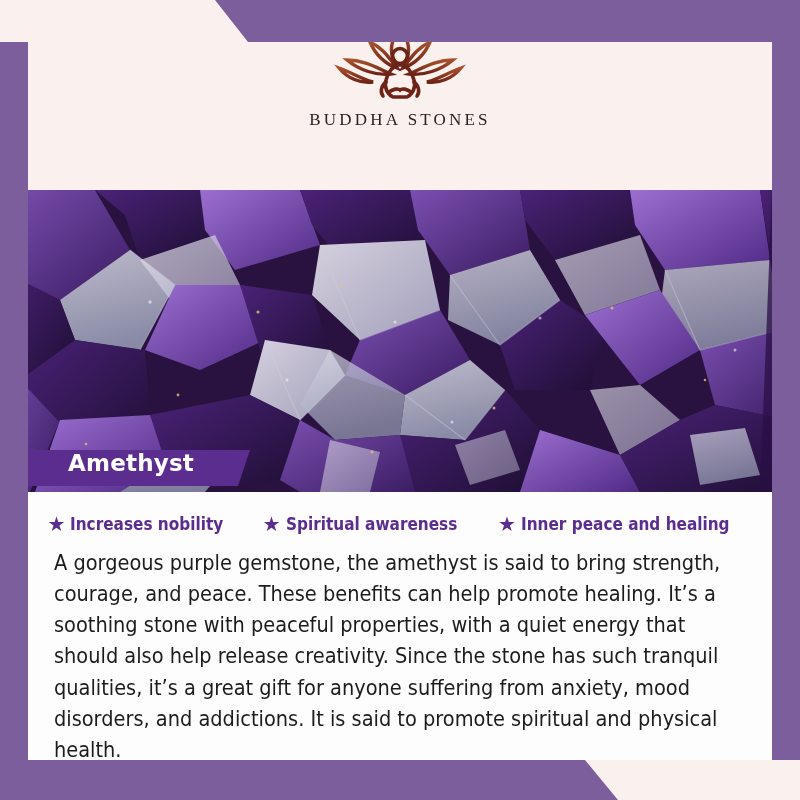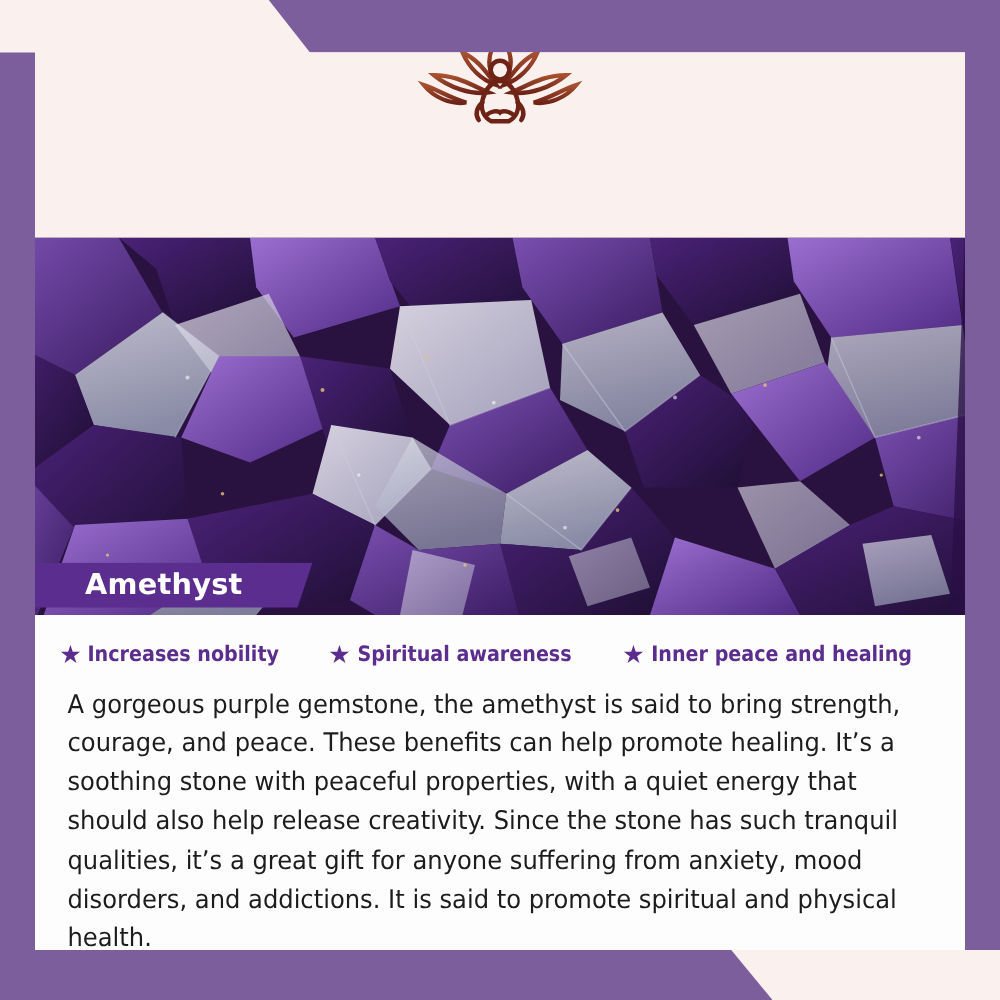--- a/index.html
+++ b/index.html
@@ -122,21 +122,21 @@
 
   
   .stone-banner {
     position: absolute;
     top: 450px; left: 28px;
     height: 36px;
     min-width: 222px;
     background: #5b2d8e;
     z-index: 4;
     display: flex;
-    align-items: center;
+    align-items: flex-start;
     clip-path: polygon(0 0, 222px 0, 208px 42px, 0 42px);
     padding-left: 40px;
   }
   .stone-banner-label {
     font-family: "DejaVu Sans", sans-serif;
     font-weight: bold;
     font-size: 23px;
     color: #ffffff;
     letter-spacing: 0.2px;
     white-space: nowrap;
@@ -225,20 +225,21 @@
         </g>
 
         <g fill="none" stroke="#6e2317" stroke-width="3.6" stroke-linecap="round">
           <circle cx="75" cy="36" r="7.5"></circle>
           <path d="M75 44 C68 46 63 52 61 60 C59 67 62 74 68 77 L82 77 C88 74 91 67 89 60 C87 52 82 46 75 44 Z"></path>
           <path d="M61 62 C56 66 55 72 58 76"></path>
           <path d="M89 62 C94 66 95 72 92 76"></path>
           <path d="M64 72 C68 69 73 68 75 70 C77 68 82 69 86 72"></path>
         </g>
       </svg>
+      <div class="logo-word">BUDDHA STONES</div>
     </div>
   </div>
 
   <div class="title-bar">
     <div class="title-text">Stone Features &amp; Benefits</div>
   </div>
 
   <div class="photo">
     <svg viewBox="0 0 800 302" preserveAspectRatio="none">
       <defs>

